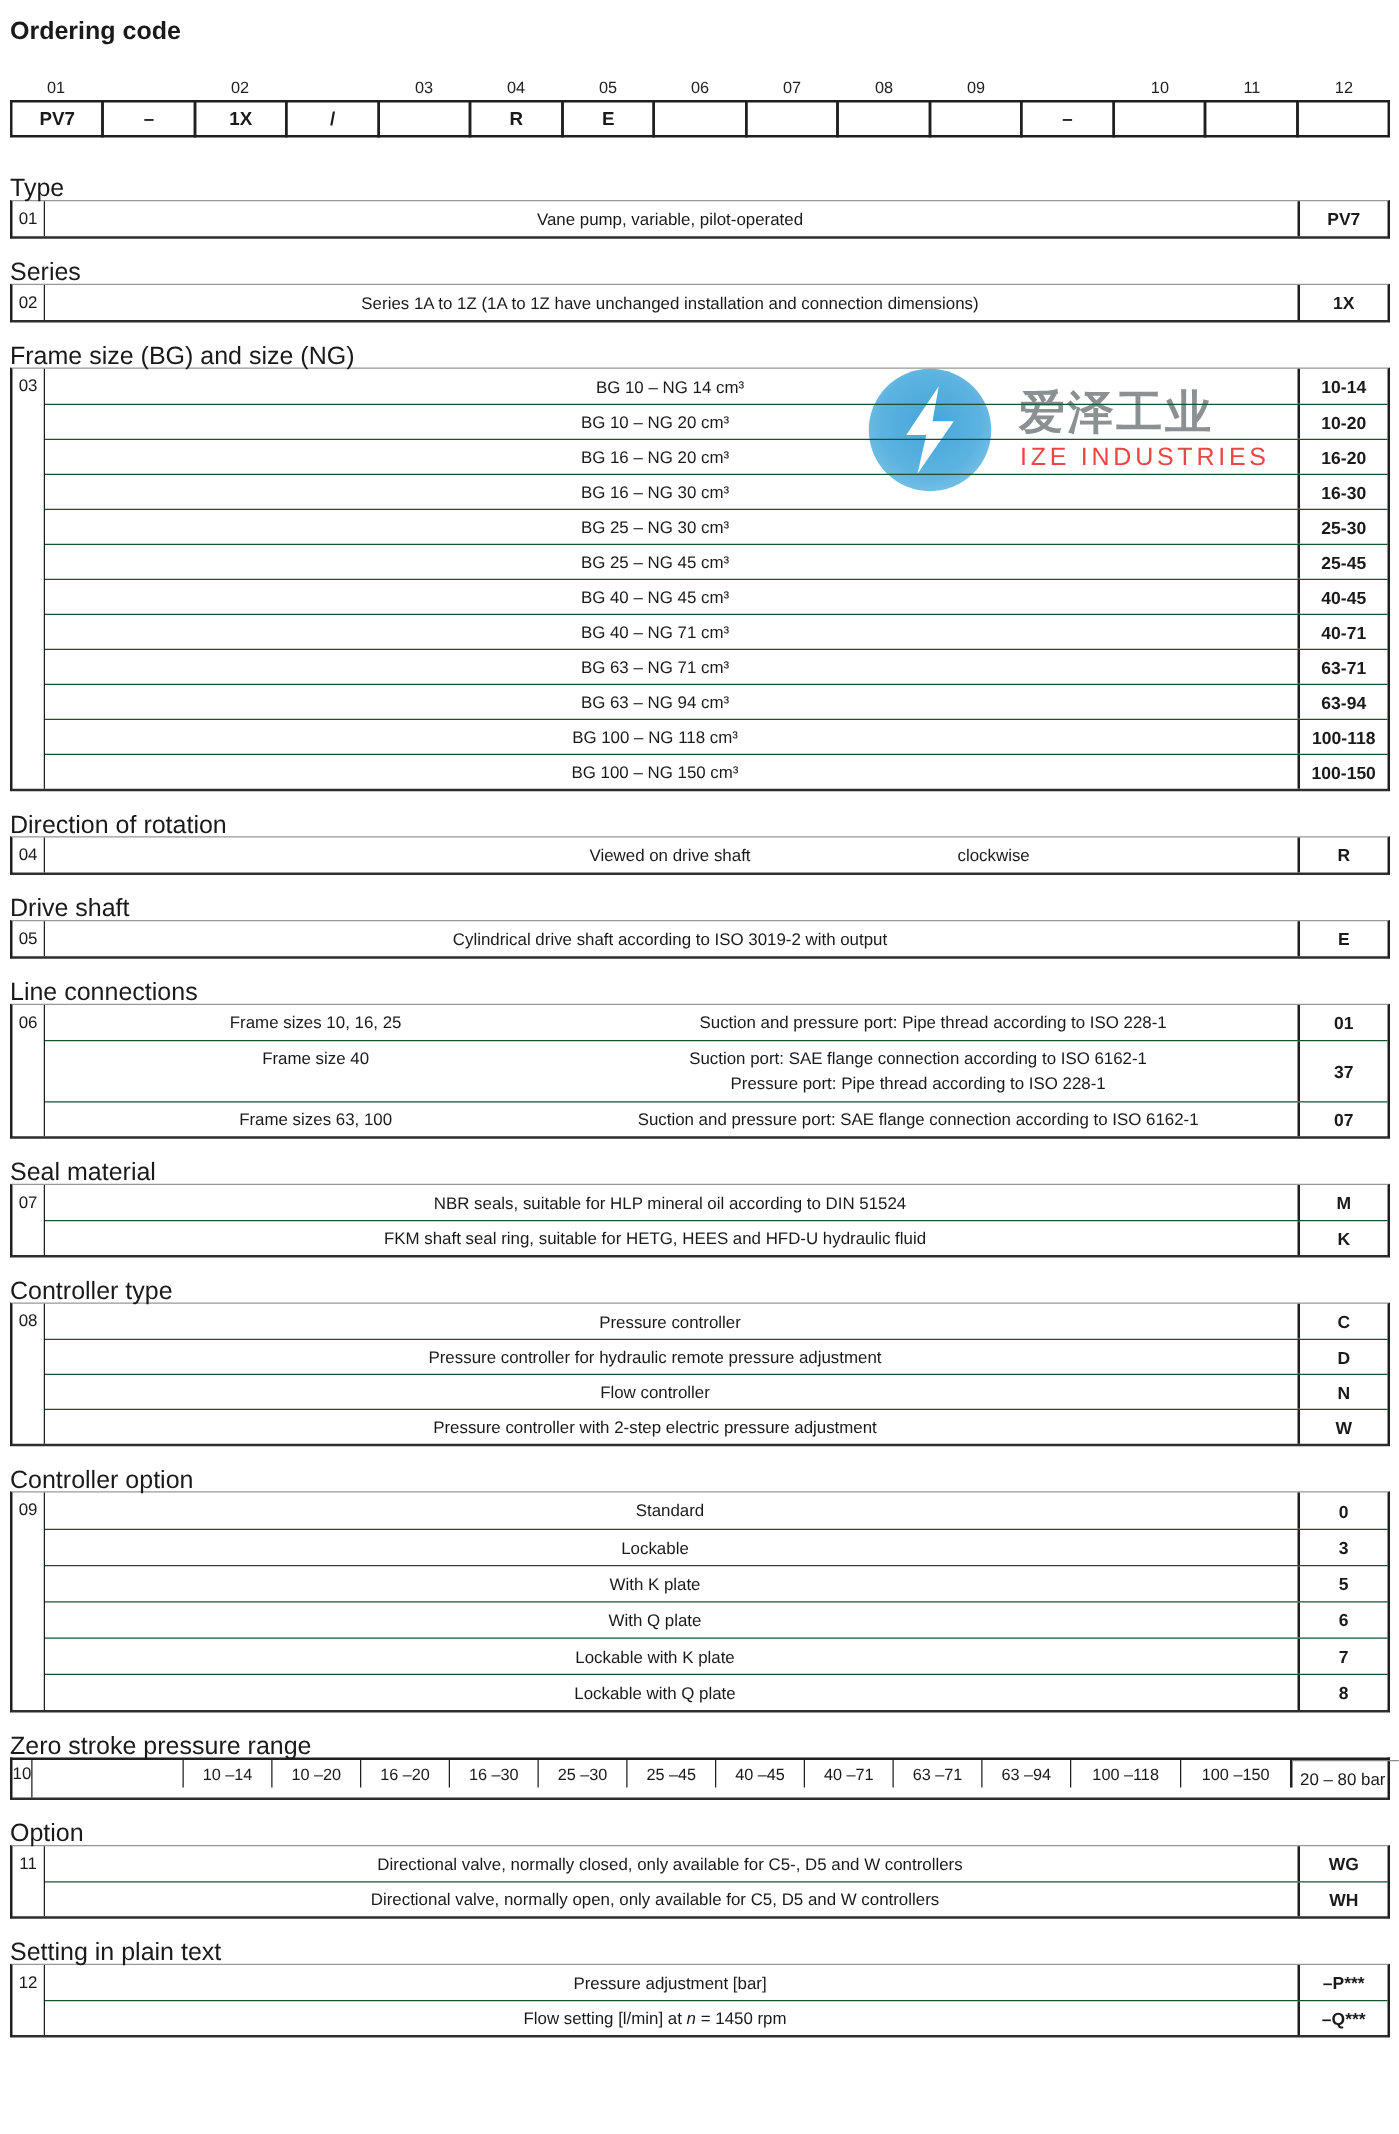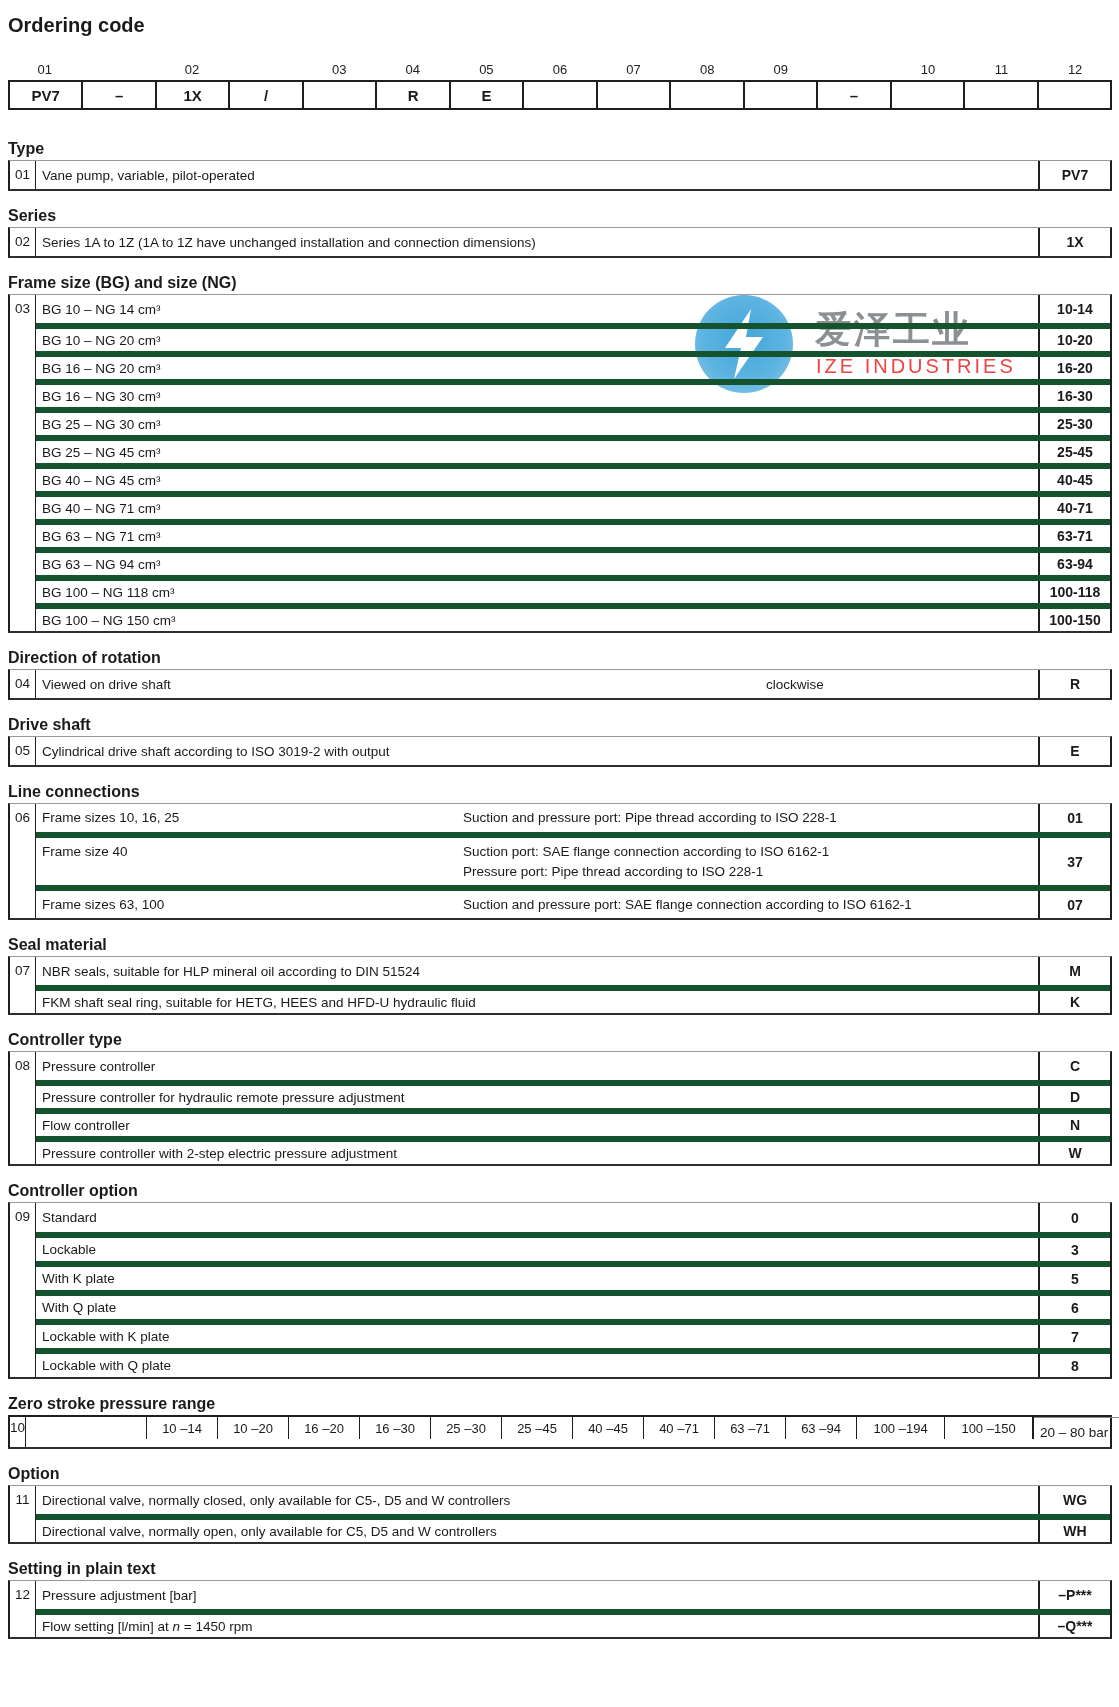--- a/index.html
+++ b/index.html
@@ -18,31 +18,31 @@
   .strip-cells { display:flex; }
   .strip-cells > div {
     flex:1; height:30px; border:2px solid #1f1f1f; margin-left:-2px;
     display:flex; align-items:center; justify-content:center;
     font-weight:bold; font-size:15px;
   }
   .strip-cells > div:first-child { margin-left:0; }
 
   
   .section { margin-top:16px; }
-  .sec-heading { font-size:16px; font-weight:bold; height:17px; margin-bottom:3px; }
+  .sec-heading { font-size:20px; font-weight:normal; height:17px; margin-bottom:3px; }
 
   .otable {
     display:flex;
     border-left:2px solid #1f1f1f; border-right:2px solid #1f1f1f;
     border-top:1px solid #989898; border-bottom:2px solid #2e2e2e;
   }
   .numcol { width:26px; border-right:1.5px solid #1f1f1f; font-size:13.5px; text-align:center; line-height:28px; }
-  .rows { flex:1; display:flex; flex-direction:column; }
+  .rows { flex:1; display:flex; flex-direction:column;text-align:center; }
   .row { display:flex; align-items:center; min-height:28px; }
-  .row + .row { border-top:6px solid #14532d;gap:24px; }
+  .row + .row { border-top:1px solid #14532d;gap:24px; }
   .row.h29 { min-height:29px; }
   .desc { flex:1; padding:0 8px 0 6px; font-size:13.5px; position:relative; }
   .code {
     width:72px; align-self:stretch; border-left:2px solid #1f1f1f;
     display:flex; align-items:center; justify-content:center;
     font-weight:bold; font-size:14px;
   }
   .note { position:absolute; left:730px; top:50%; transform:translateY(-50%); white-space:nowrap; }
 
   
@@ -377,21 +377,21 @@
           <div class="z-cell">10 –14</div>
           <div class="z-cell">10 –20</div>
           <div class="z-cell">16 –20</div>
           <div class="z-cell">16 –30</div>
           <div class="z-cell">25 –30</div>
           <div class="z-cell">25 –45</div>
           <div class="z-cell">40 –45</div>
           <div class="z-cell">40 –71</div>
           <div class="z-cell">63 –71</div>
           <div class="z-cell">63 –94</div>
-          <div class="z-cell wide">100 –194</div>
+          <div class="z-cell wide">100 –118</div>
           <div class="z-cell wide">100 –150</div>
           <div class="z-code"></div>
         </div>
         <div class="z-row z-data">
           <div class="z-label">20 – 80 bar</div>
           <div class="z-cell">–</div>
           <div class="z-cell">–</div>
           <div class="z-cell">–</div>
           <div class="z-cell">●</div>
           <div class="z-cell">–</div>

